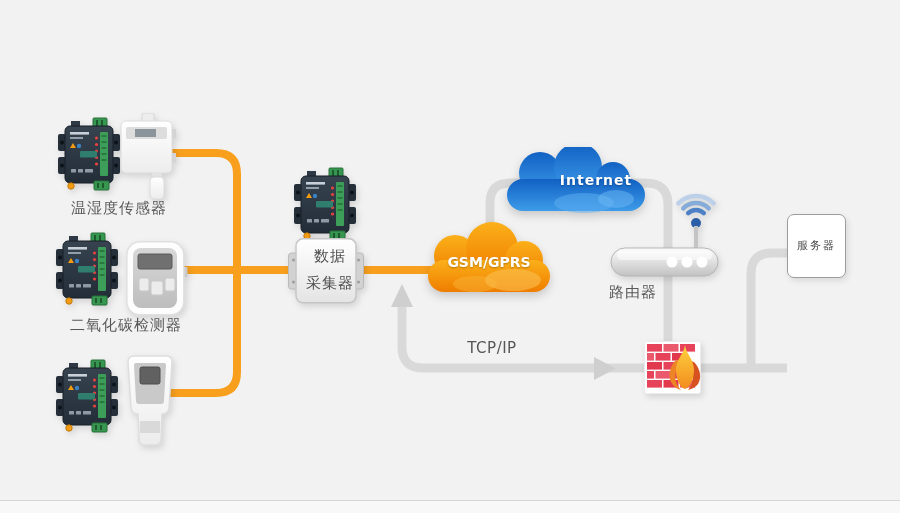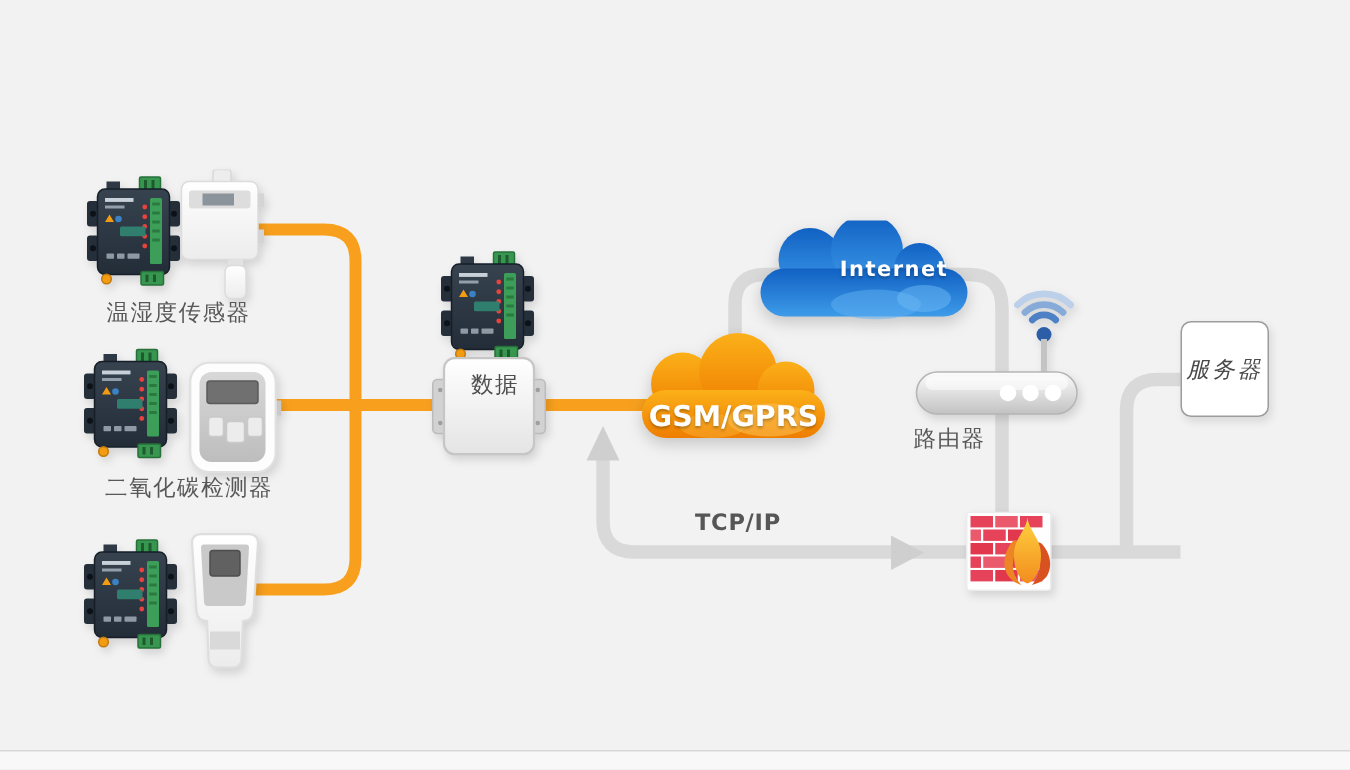--- a/index.html
+++ b/index.html
@@ -16,31 +16,30 @@
     position:absolute;color:#585858;font-size:15px;letter-spacing:1px;
     text-align:center;white-space:nowrap;line-height:18px;
   }
   .cloud-label{
     position:absolute;color:#ffffff;font-weight:bold;text-align:center;
     text-shadow:0 1px 2px rgba(0,0,0,.28);white-space:nowrap;
   }
   .node-box{
     position:absolute;background:#ffffff;border:1.5px solid #9C9C9C;border-radius:7px;
     display:flex;flex-direction:column;align-items:center;justify-content:center;
-    color:#4A4A4A;font-size:15px;letter-spacing:2px;line-height:24px;
+    color:#4A4A4A;font-size:11px;letter-spacing:2px;line-height:24px;
     box-shadow:2px 3px 6px rgba(0,0,0,.10);
-    font-style:italic;
   }
   .collector-text{
     position:absolute;left:288px;top:243px;width:84px;text-align:center;
     color:#4F4F4F;font-size:15px;letter-spacing:1px;line-height:27px;white-space:nowrap;
   }
   .tcpip{
     position:absolute;left:447px;top:339px;width:90px;text-align:center;
-    color:#565656;font-size:15px;letter-spacing:.5px;font-weight:bold;
+    color:#565656;font-size:15px;letter-spacing:.5px;
   }
   .bottom-strip{
     position:absolute;left:0;top:500px;width:900px;height:13px;
     background:#F8F8F8;border-top:1.5px solid #D7D7D7;
   }
 </style>
 </head>
 <body>
 
 <div class="canvas">
@@ -196,33 +195,34 @@
       <rect x="65.5" y="15" width="10" height="36" rx="3" fill="#D2D2D2" stroke="#BBBBBB"></rect>
       <circle cx="5.5" cy="22" r="1.5" fill="#9E9E9E"></circle>
         <circle cx="5.5" cy="44" r="1.5" fill="#9E9E9E"></circle>
       <circle cx="70.5" cy="22" r="1.5" fill="#9E9E9E"></circle>
         <circle cx="70.5" cy="44" r="1.5" fill="#9E9E9E"></circle>
       <rect x="8" y="0.8" width="60" height="64" rx="7" fill="url(#gBox)" stroke="#C6C6C6" stroke-width="1.5"></rect>
     </svg>
   </div>
   <div class="collector-text">
     <div>数据</div>
+    <div>采集器</div>
   </div>
 
   <div class="cloud abs" style="left:425px;top:220px">
     <svg width="128" height="74" viewBox="0 0 128 74">
       <circle cx="30" cy="36" r="21" fill="url(#gOr)"></circle>
       <circle cx="67" cy="28" r="26" fill="url(#gOr)"></circle>
       <circle cx="99" cy="40" r="19" fill="url(#gOr)"></circle>
       <rect x="3" y="40" width="122" height="32" rx="16" fill="url(#gOr)"></rect>
       <ellipse cx="88" cy="60" rx="28" ry="11" fill="#FCC355" opacity="0.55"></ellipse>
       <ellipse cx="50" cy="64" rx="22" ry="8" fill="#FBBC42" opacity="0.4"></ellipse>
     </svg>
   </div>
-  <div class="cloud-label" style="left:425px;top:267px;width:128px;font-size:19px">GSM/GPRS</div>
+  <div class="cloud-label" style="left:425px;top:254px;width:128px;font-size:14px">GSM/GPRS</div>
 
   <div class="cloud abs" style="left:504px;top:147px">
     <svg width="144" height="66" viewBox="0 0 144 66">
       <circle cx="36" cy="26" r="21" fill="url(#gBl)"></circle>
       <circle cx="74" cy="20" r="24" fill="url(#gBl)"></circle>
       <circle cx="109" cy="32" r="17" fill="url(#gBl)"></circle>
       <rect x="3" y="32" width="138" height="32" rx="16" fill="url(#gBl)"></rect>
       <ellipse cx="80" cy="56" rx="30" ry="10" fill="#5FB0F2" opacity="0.5"></ellipse>
       <ellipse cx="112" cy="52" rx="18" ry="9" fill="#6EB9F5" opacity="0.5"></ellipse>
     </svg>

